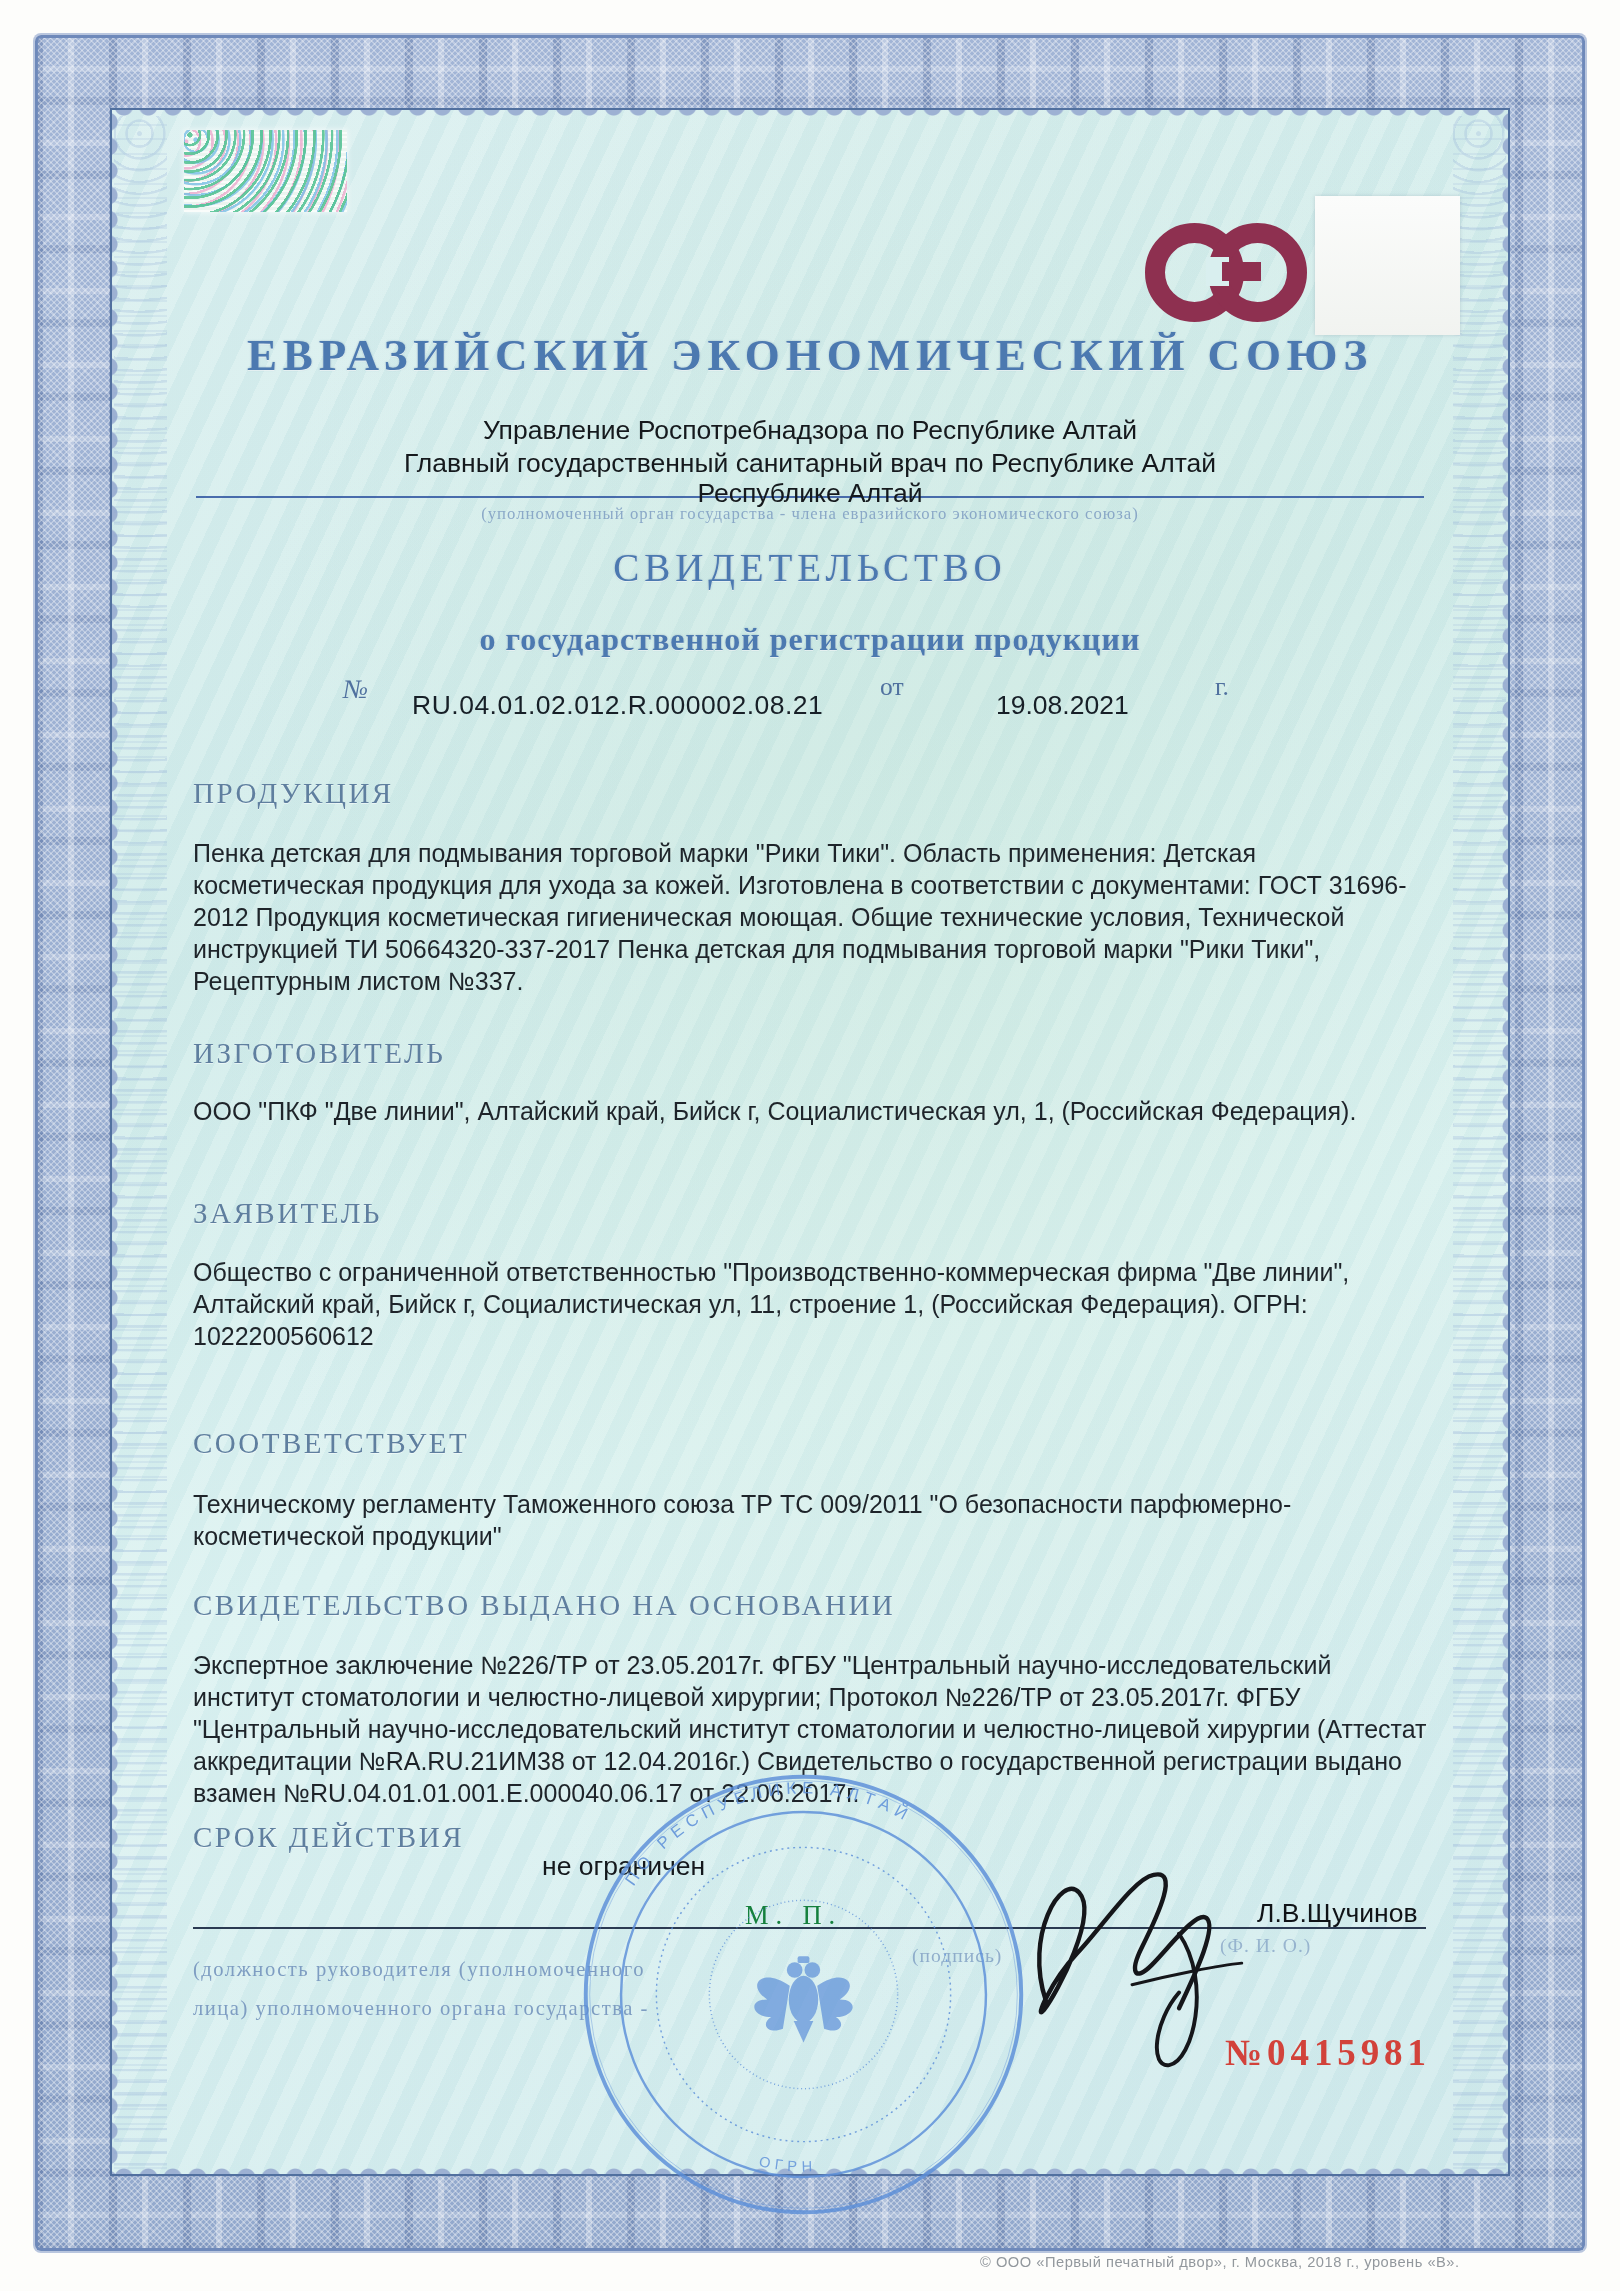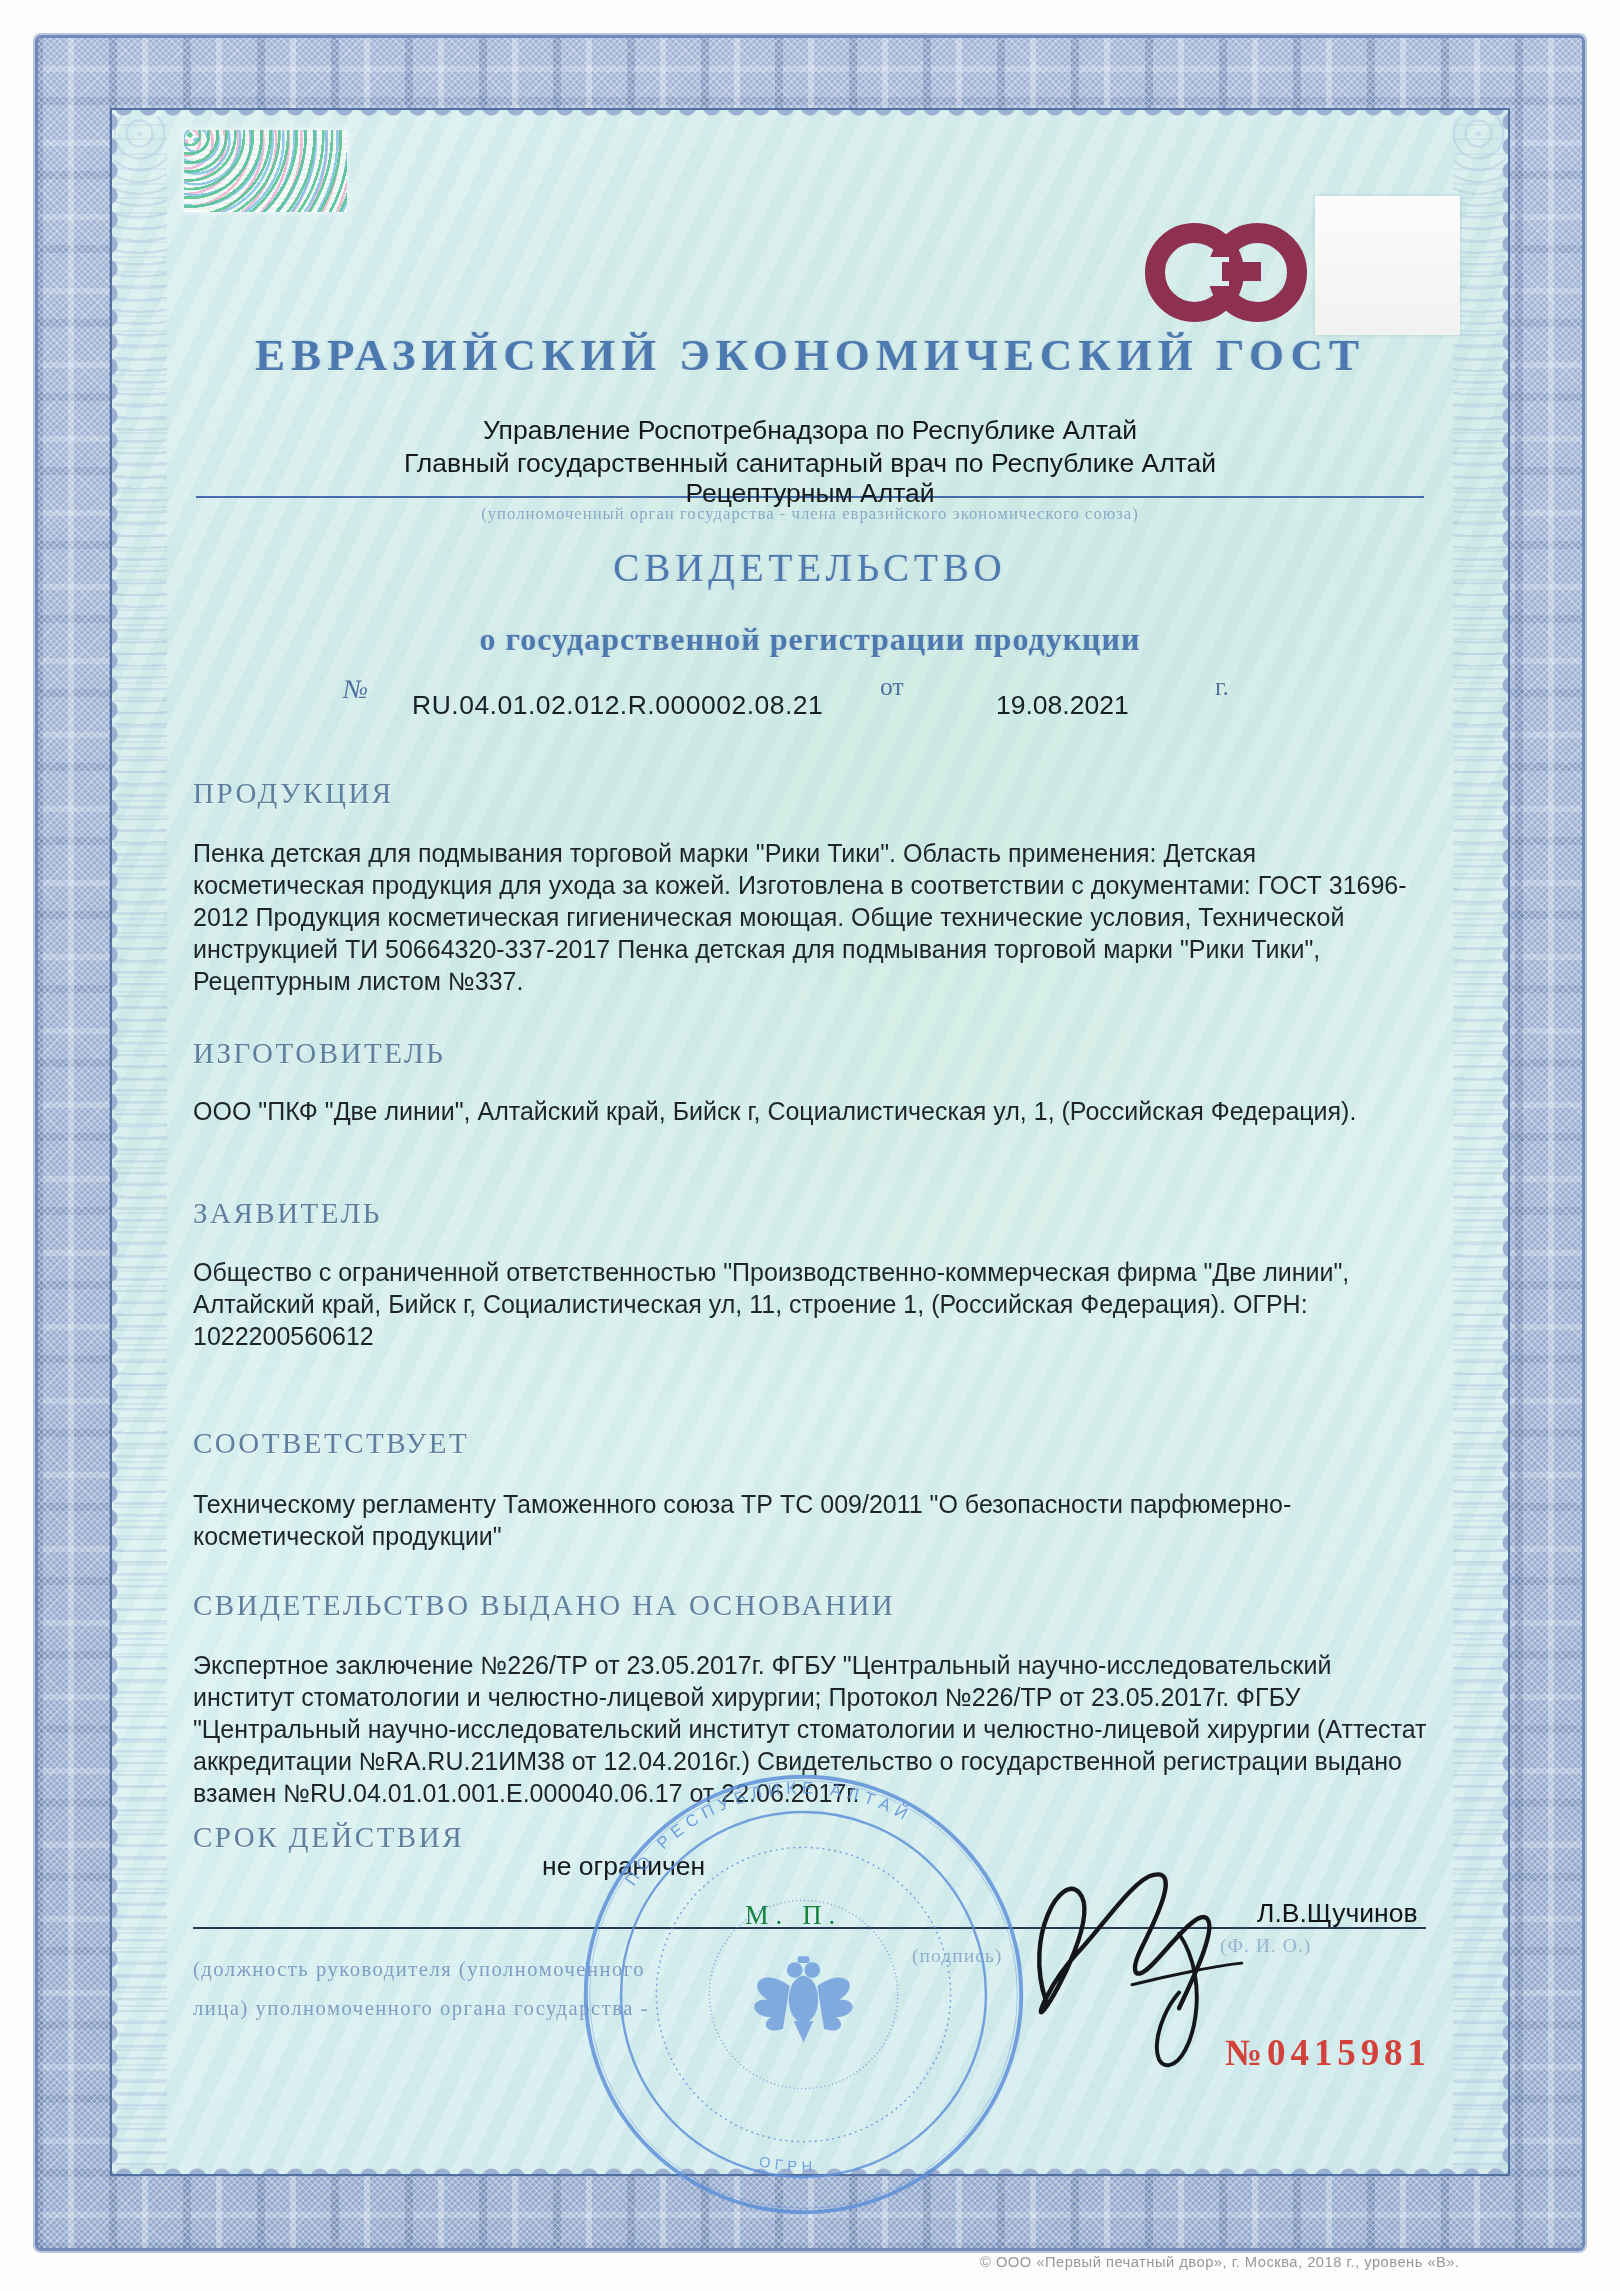--- a/index.html
+++ b/index.html
@@ -77,25 +77,25 @@
 
   <div class="abs holo" style="left:184px;top:130px;width:163px;height:82px;"></div>
 
   <div class="abs logo" style="left:1145px;top:223px;">
     <div class="ring-c"></div>
     <div class="ring-e"></div>
   </div>
 
   <div class="abs whitebox" style="left:1315px;top:196px;width:145px;height:139px;"></div>
 
-  <div class="abs ctr serif engraved" style="top:329px;font-size:45px;font-weight:bold;letter-spacing:5.9px;">ЕВРАЗИЙСКИЙ ЭКОНОМИЧЕСКИЙ ГОСТ</div>
+  <div class="abs ctr serif engraved" style="top:329px;font-size:45px;font-weight:bold;letter-spacing:5.9px;">ЕВРАЗИЙСКИЙ ЭКОНОМИЧЕСКИЙ СОЮЗ</div>
   <div class="abs ctr hdr-black" style="top:415px;">Управление Роспотребнадзора по Республике Алтай</div>
   <div class="abs ctr hdr-black" style="top:448px;">Главный государственный санитарный врач по Республике Алтай</div>
   <div class="abs rule" style="left:196px;right:196px;top:496px;"></div>
-  <div class="abs ctr hdr-black" style="top:478px;">Рецептурным Алтай</div>
+  <div class="abs ctr hdr-black" style="top:478px;">Республике Алтай</div>
   <div class="abs ctr faint" style="top:504px;font-size:16.7px;letter-spacing:1px;opacity:.85;">(уполномоченный орган государства - члена евразийского экономического союза)</div>
 
   <div class="abs ctr serif engraved" style="top:545px;font-size:39px;font-weight:normal;letter-spacing:4.9px;">СВИДЕТЕЛЬСТВО</div>
   <div class="abs ctr serif engraved" style="top:621px;font-size:32px;font-weight:bold;letter-spacing:1px;">о государственной регистрации продукции</div>
 
   <div class="abs serif" style="left:343px;top:674px;font-size:26.5px;color:#50719f;font-style:italic;">№</div>
   <div class="abs" style="left:412px;top:690px;font-size:26.5px;color:#171f27;letter-spacing:0.5px;">RU.04.01.02.012.R.000002.08.21</div>
   <div class="abs serif" style="left:880px;top:672px;font-size:25.5px;color:#50719f;">от</div>
   <div class="abs" style="left:996px;top:690px;font-size:26.5px;color:#171f27;">19.08.2021</div>
   <div class="abs serif" style="left:1215px;top:672px;font-size:25.5px;color:#50719f;">г.</div>

